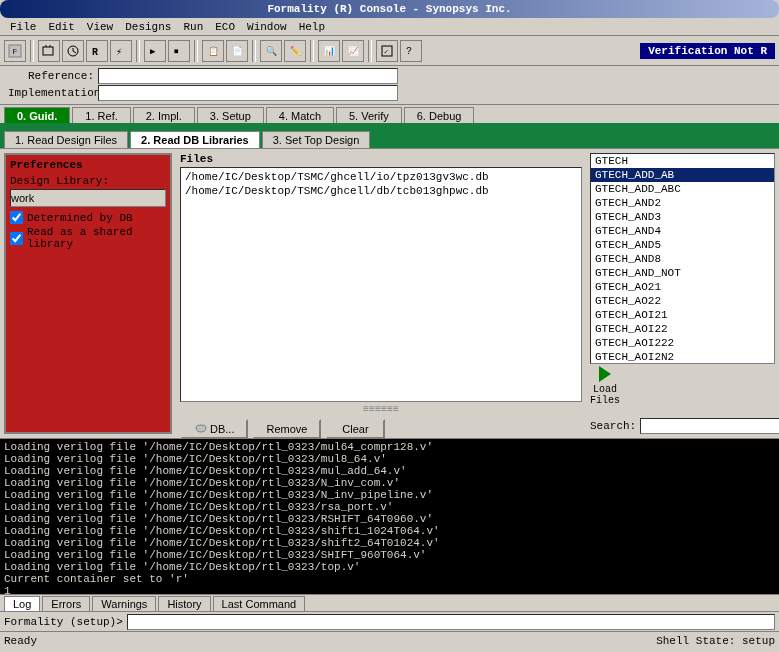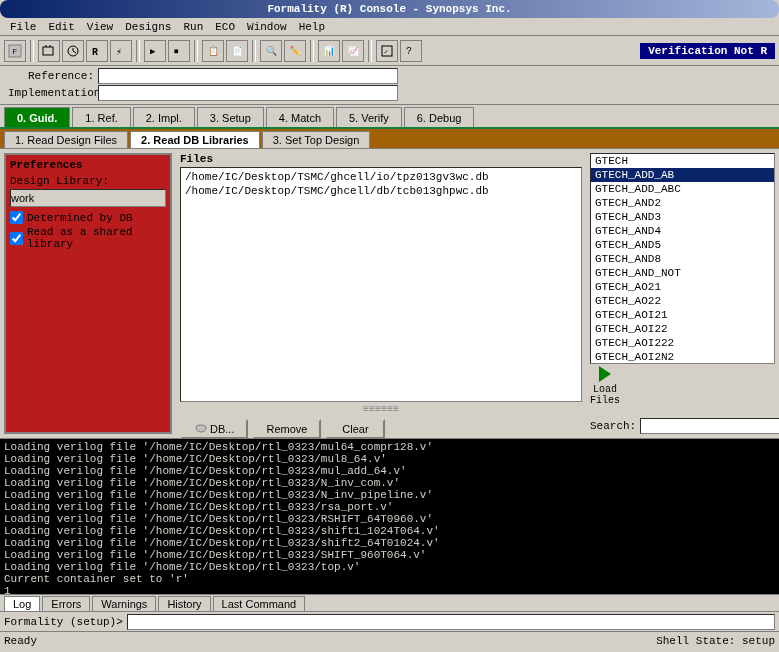--- a/index.html
+++ b/index.html
@@ -102,21 +102,21 @@
       width: 300px;
       border: 1px inset #808080;
       background: white;
       font-size: 11px;
     }
 
     
     #wizard-steps {
       display: flex;
       background: #d4d0c8;
-      border-bottom: 2px solid #15803d;
+      border-bottom: 6px solid #15803d;
       padding: 2px 4px 0;
       height: 24px;
     }
     .step-btn {
       padding: 2px 12px;
       font-size: 11px;
       border: 1px solid #808080;
       border-bottom: none;
       background: #d4d0c8;
       cursor: pointer;
@@ -124,21 +124,21 @@
     }
     .step-btn.active {
       background: #008000;
       color: white;
       font-weight: bold;
     }
 
     
     #tab-area {
       display: flex;
-      background: #a16207;
+      background: #15803d;
       padding: 2px 4px 0;
       border-bottom: 1px solid #808080;
     }
     .tab-btn {
       padding: 2px 10px;
       font-size: 11px;
       border: 1px solid #808080;
       border-bottom: none;
       background: #d4d0c8;
       cursor: pointer;

